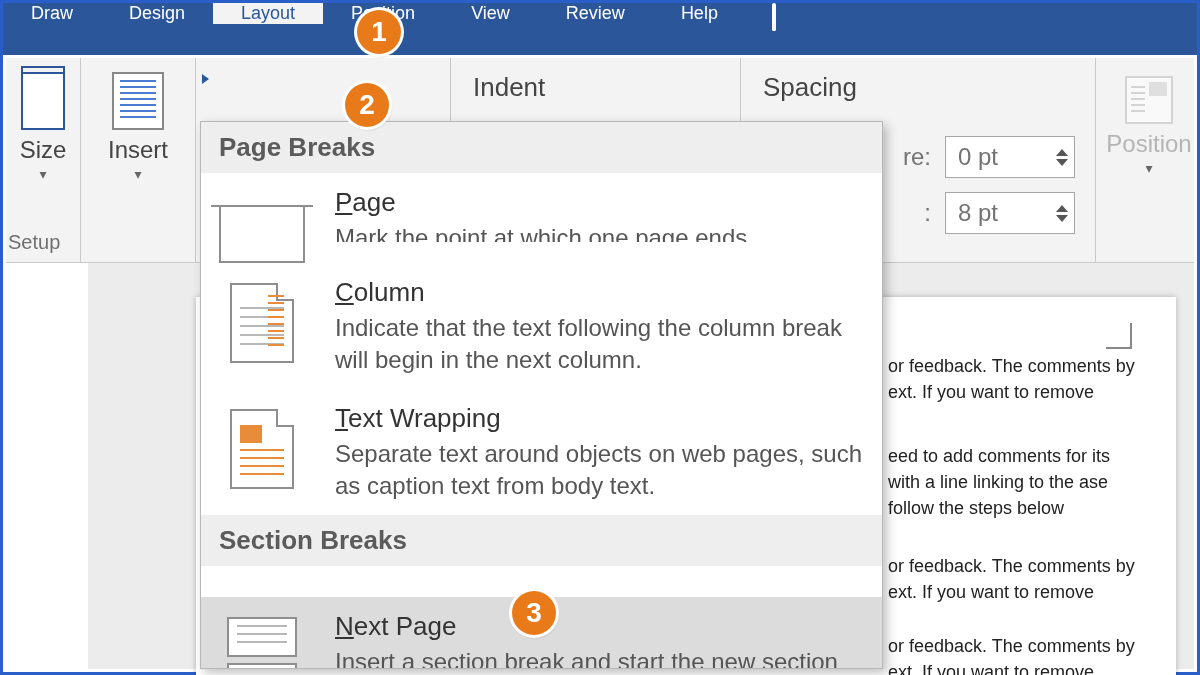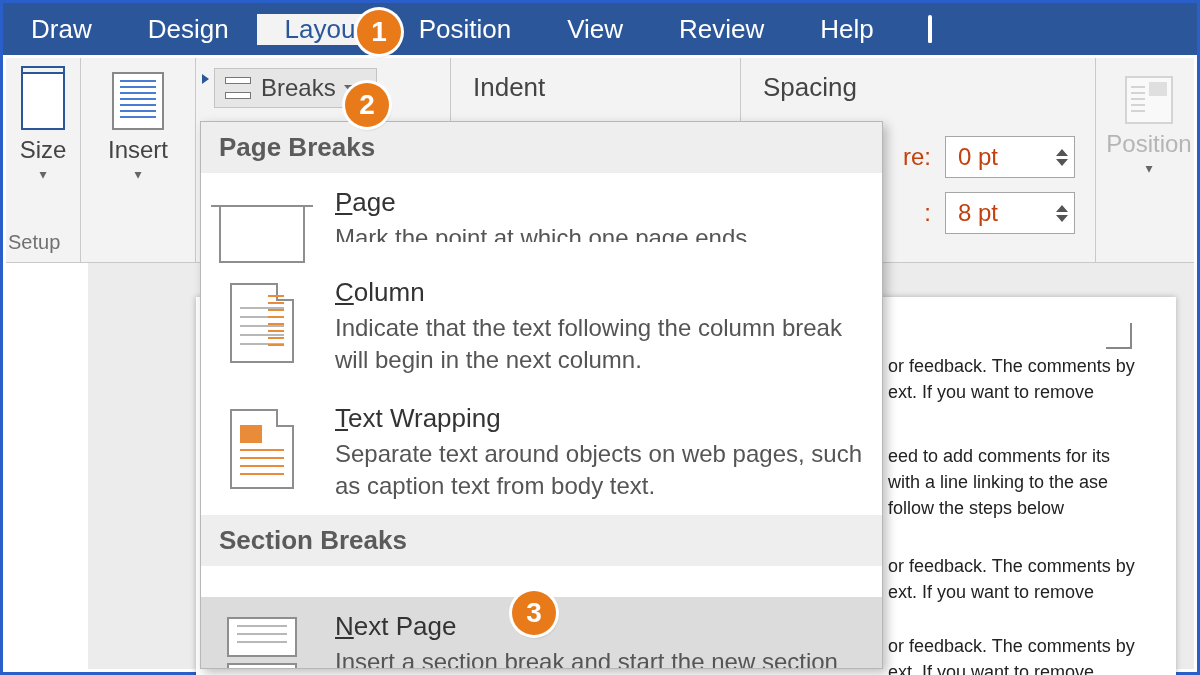--- a/index.html
+++ b/index.html
@@ -1,20 +1,20 @@
 <!DOCTYPE html>
 <html><head>
 <meta charset="utf-8">
 <style>
   * { box-sizing: border-box; margin: 0; padding: 0; }
   html, body { width: 1200px; height: 675px; overflow: hidden; font-family: "Segoe UI", Arial, sans-serif; }
   .frame { width: 1200px; height: 675px; border: 3px solid #2a5fc9; background: #fff; position: relative; }
 
   
-  .tabs { height: 52px; background: #2b579a; color: #fff; display: flex; align-items: center; font-size: 26px; }
+  .tabs { height: 52px; background: #2b579a; color: #fff; display: flex; align-items: flex-start; font-size: 18px; }
   .tab { display: flex; align-items: center; padding: 0 28px; cursor: pointer; position: relative; }
   .tab.active { background: #f3f3f3; color: #2b579a; }
   .tell-me { width: 50px; display: flex; align-items: center; justify-content: center; }
   .bulb { width: 22px; height: 28px; border: 2px solid #fff; border-radius: 10px 10px 6px 6px; position: relative; }
   .bulb::after { content:""; position:absolute; left:1px; right:1px; top:4px; height:2px; background:#fff; box-shadow:0 4px 0 #fff, 0 8px 0 #fff; }
 
   
   .ribbon { position: absolute; left:3px; right:3px; top:55px; height:205px; background:#f3f3f3; border-bottom:1px solid #c9c9c9; }
   .group { position:absolute; top:0; bottom:0; border-right:1px solid #c9c9c9; }
   .g-size { left:0; width:75px; text-align:center; }
@@ -39,21 +39,21 @@
   .disabled{color:#b5b5b5;}
 
   .breaks-btn { position:absolute; left:18px; top:10px; height:40px; background:#e6e6e6; border:1px solid #c3c3c3; display:flex; align-items:center; padding:0 20px 0 10px; font-size:24px; color:#444; cursor:pointer;}
   .breaks-icon { width:26px; height:22px; margin-right:10px; position:relative;}
   .breaks-icon span{position:absolute;left:0;right:0;height:7px;background:#fff;border:1px solid #777;}
   .breaks-icon span:first-child{top:0;} .breaks-icon span:last-child{bottom:0;}
   .caret{ margin-left:8px; width:0;height:0;border-left:6px solid transparent;border-right:6px solid transparent;border-top:7px solid #666;}
   .tri-right{position:absolute; left:6px; top:16px; width:0;height:0;border-top:5px solid transparent;border-bottom:5px solid transparent;border-left:7px solid #2b579a;}
 
   .hdr { font-size:26px; color:#444; padding:14px 0 0 22px;}
-  .sp-row{ position:absolute; display:flex; align-items:center; font-size:24px; color:#c2410c;}
+  .sp-row{ position:absolute; display:flex; align-items:center; font-size:24px; color:#737373;}
   .spinner{ width:130px; height:42px; border:1px solid #a6a6a6; background:#fff; display:flex; align-items:center; justify-content:space-between; padding:0 6px 0 12px; font-size:24px;}
   .arrows{display:flex;flex-direction:column;gap:3px;}
   .ar{width:0;height:0;border-left:6px solid transparent;border-right:6px solid transparent;}
   .ar.up{border-bottom:7px solid #555;} .ar.dn{border-top:7px solid #555;}
 
   .setup-label{position:absolute; left:5px; top:228px; font-size:20px; color:#707070;}
 
   
   .dropdown { position:absolute; left:197px; top:118px; width:683px; bottom:3px; background:#fff; border:1px solid #b7b7b7; box-shadow:4px 4px 10px rgba(0,0,0,.25); overflow:hidden;}
   .dd-head{ background:#eeeeee; padding:10px 18px; font-size:26px; font-weight:600; color:#5b5b5b;}
@@ -118,28 +118,20 @@
       <div class="btn-label">Size</div>
       <div class="drop-caret">▾</div>
     </div>
     <div class="group g-cols">
       <div class="icon-cols"></div>
       <div class="btn-label">Insert</div>
       <div class="drop-caret">▾</div>
     </div>
     <div class="group g-pagesetup">
       <span class="tri-right"></span>
-      <div class="breaks-btn">
-        <span class="breaks-icon">
-            <span></span>
-            <span></span>
-          </span>
-        <span>Breaks</span>
-        <span class="caret"></span>
-      </div>
     </div>
     <div class="group g-indent">
       <div class="hdr">Indent</div>
     </div>
     <div class="group g-spacing">
       <div class="hdr">Spacing</div>
       <div class="sp-row" style="right:20px; top:78px;">
         <span style="margin-right:14px;">re:</span>
         <div class="spinner">
           <span>0 pt</span>

